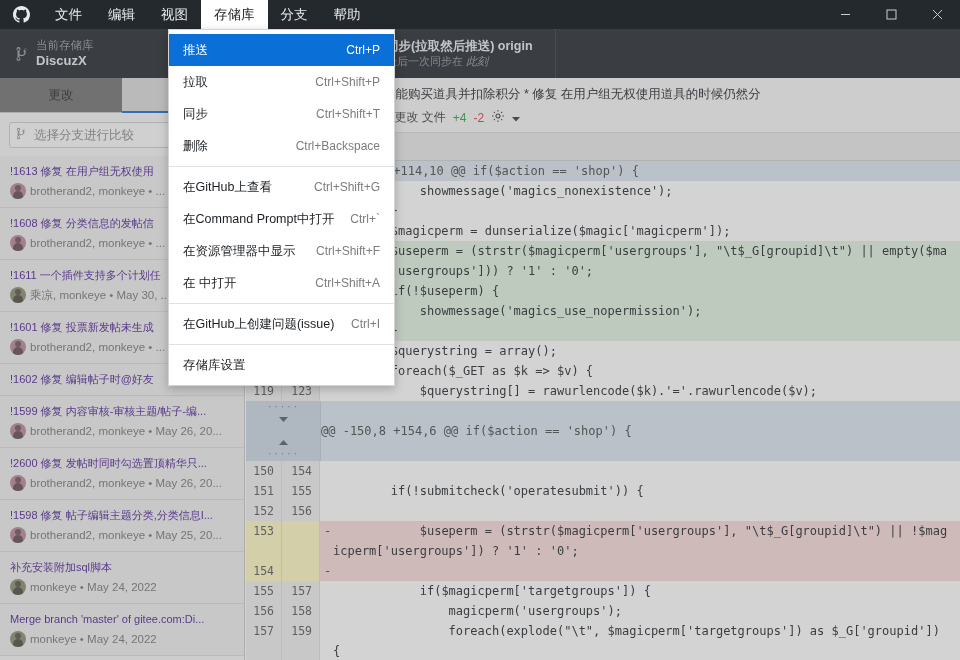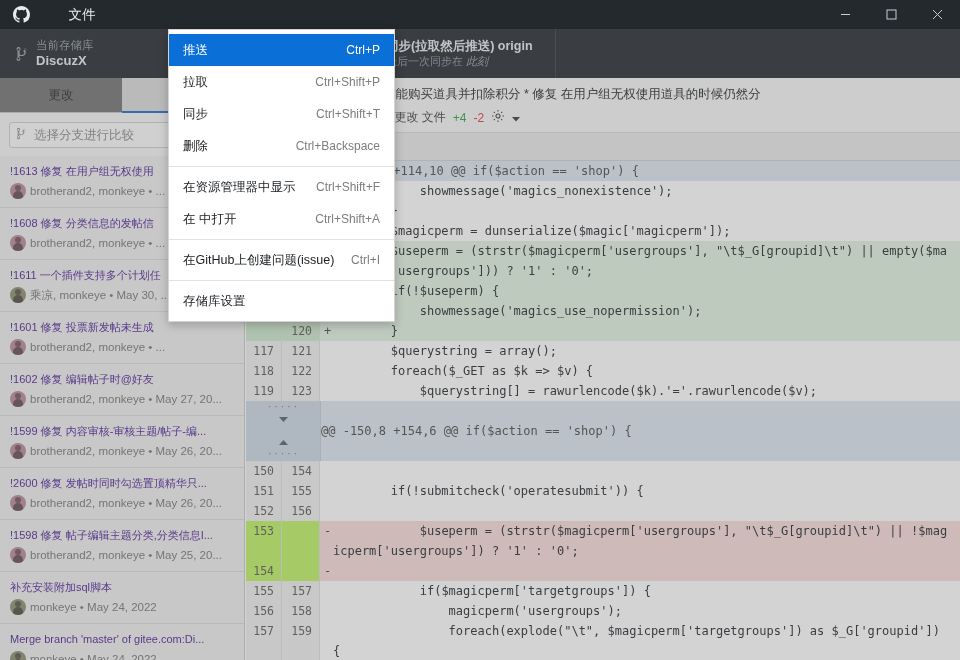--- a/index.html
+++ b/index.html
@@ -20,21 +20,21 @@
   .titlebar {
     position: absolute; left: 0; top: 0; width: 960px; height: 29px;
     background: #24292e;
     display: flex; align-items: center;
   }
   .gh-logo {
     width: 42px; height: 29px;
     display: flex; align-items: center; justify-content: center;
   }
   .gh-logo svg { display: block; }
-  .menubar { display: flex; align-items: flex-end; height: 29px; flex-direction: column; }
+  .menubar { display: flex; align-items: flex-start; height: 29px; }
   .menu-item {
     padding: 0 13px; height: 29px; line-height: 29px;
     color: #e8eaed; font-size: 13.5px; white-space: nowrap;
     cursor: default;
   }
   .menu-item.active { background: #ffffff; color: #1b1f23; }
   .wincontrols {
     position: absolute; right: 0; top: 0; height: 29px;
     display: flex; align-items: stretch;
   }
@@ -180,21 +180,21 @@
   .gut2 {
     width: 38px; flex: 0 0 38px; text-align: right; padding-right: 7px;
     color: #5a5a5a; font-size: 11.5px; background: #f0f0f0;
     border-right: 1px solid #dedede; user-select: none;
   }
   .marker { width: 13px; flex: 0 0 13px; padding-left: 4px; color: #4a4a4a; }
   .code { flex: 1 1 auto; white-space: pre-wrap; word-break: break-all; padding-right: 6px; color: #24292e; }
 
   .drow.add .gut, .drow.add .gut2 { background: #cde9cd; }
   .drow.add { background: #e2f3e2; }
-  .drow.del .gut, .drow.del .gut2 { background: #bef264; }
+  .drow.del .gut, .drow.del .gut2 { background: #fef9c3; }
   .drow.del { background: #fadcdc; }
   .drow.hunk { background: #dbe6f0; }
   .drow.hunk .code { color: #4a4a4a; }
 
   .expander {
     width: 75px; flex: 0 0 75px; background: #ccd9e6; border-right: 1px solid #bfcdda;
     display: flex; flex-direction: column; align-items: center; justify-content: center;
     color: #55606c;
   }
   .expander svg { display: block; }
@@ -320,24 +320,20 @@
       </div>
       <div class="commit-row">
         <div class="commit-title">!1601 修复 投票新发帖未生成</div>
         <div class="commit-meta">
           <span class="avatar"></span>
           <span class="commit-sub">brotherand2, monkeye • ...</span>
         </div>
       </div>
       <div class="commit-row">
         <div class="commit-title">!1602 修复 编辑帖子时@好友</div>
-        <div class="commit-meta">
-          <span class="avatar"></span>
-          <span class="commit-sub">brotherand2, monkeye • May 27, 20...</span>
-        </div>
       </div>
       <div class="commit-row">
         <div class="commit-title">!1599 修复 内容审核-审核主题/帖子-编...</div>
         <div class="commit-meta">
           <span class="avatar"></span>
           <span class="commit-sub">brotherand2, monkeye • May 26, 20...</span>
         </div>
       </div>
       <div class="commit-row">
         <div class="commit-title">!2600 修复 发帖时同时勾选置顶精华只...</div>
@@ -615,20 +611,28 @@
       <span class="accel">Ctrl+Shift+T</span>
     </div>
     <div class="mi">
       <span>删除</span>
       <span class="accel">Ctrl+Backspace</span>
     </div>
 
     <div class="msep"></div>
 
     <div class="mi">
+      <span>在GitHub上查看</span>
+      <span class="accel">Ctrl+Shift+G</span>
+    </div>
+    <div class="mi">
+      <span>在Command Prompt中打开</span>
+      <span class="accel">Ctrl+`</span>
+    </div>
+    <div class="mi">
       <span>在资源管理器中显示</span>
       <span class="accel">Ctrl+Shift+F</span>
     </div>
     <div class="mi">
       <span>在 中打开</span>
       <span class="accel">Ctrl+Shift+A</span>
     </div>
 
     <div class="msep"></div>
 

